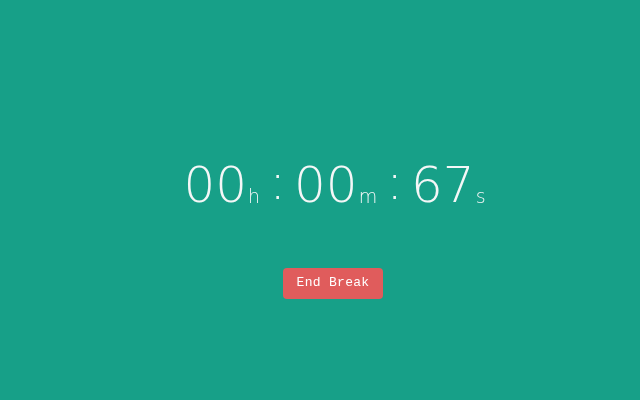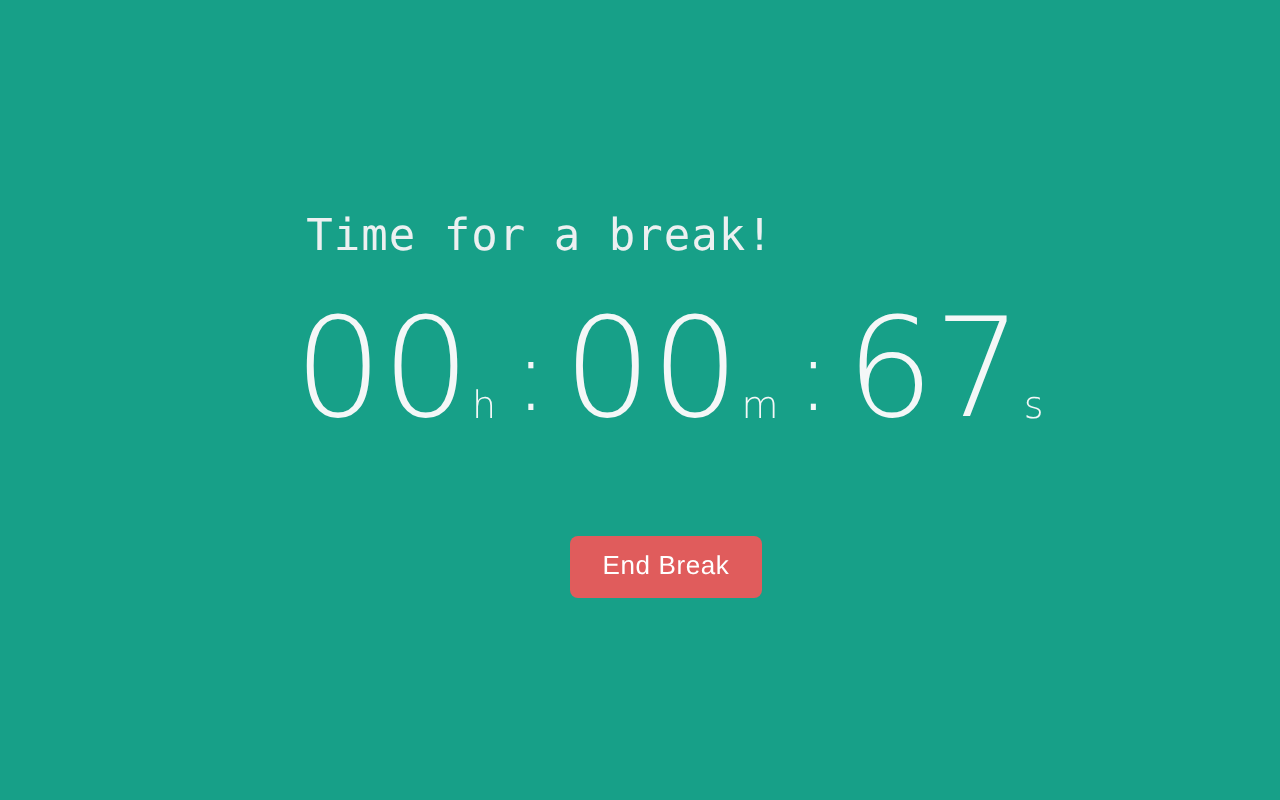--- a/index.html
+++ b/index.html
@@ -45,21 +45,21 @@
     left: 0;
     top: 150px;
     width: 668px;          
     text-align: center;
     color: #f4f7f7;
     white-space: nowrap;
     user-select: none;
   }
   .cd-num {
     font-family: "DejaVu Sans", "Liberation Sans", sans-serif;
-    font-size: 69px;
+    font-size: 50px;
     line-height: 70px;
     font-weight: 300;
     letter-spacing: 0px;
     vertical-align: baseline;
   }
   .cd-unit {
     font-family: "DejaVu Sans", "Liberation Sans", sans-serif;
     font-size: 19px;
     font-weight: 300;
     vertical-align: baseline;
@@ -86,35 +86,34 @@
   }
   .end-break-btn {
     display: inline-block;
     box-sizing: border-box;
     min-width: 96px;
     padding: 8px 14px 9px 14px;
     background: #e05c5c;
     color: #ffffff;
     border: none;
     border-radius: 4px;
-    font-family: Liberation Sans, sans-serif;
+    font-family: Liberation Mono, monospace;
     font-size: 13px;
     line-height: 14px;
     letter-spacing: 0.3px;
     cursor: pointer;
     text-align: center;
     white-space: nowrap;
   }
 </style>
 </head>
 <body>
 
 <div id="break-screen">
 
-  <div class="break-heading">Time for a break!</div>
 
   <div class="countdown">
     <span class="cd-num">00</span><span class="cd-unit">h</span><span class="cd-sep">:</span><span class="cd-num">00</span><span class="cd-unit">m</span><span class="cd-sep">:</span><span class="cd-num">67</span><span class="cd-unit">s</span>
   </div>
 
   <div class="btn-row">
     <button class="end-break-btn" type="button">End Break</button>
   </div>
 
 </div>

